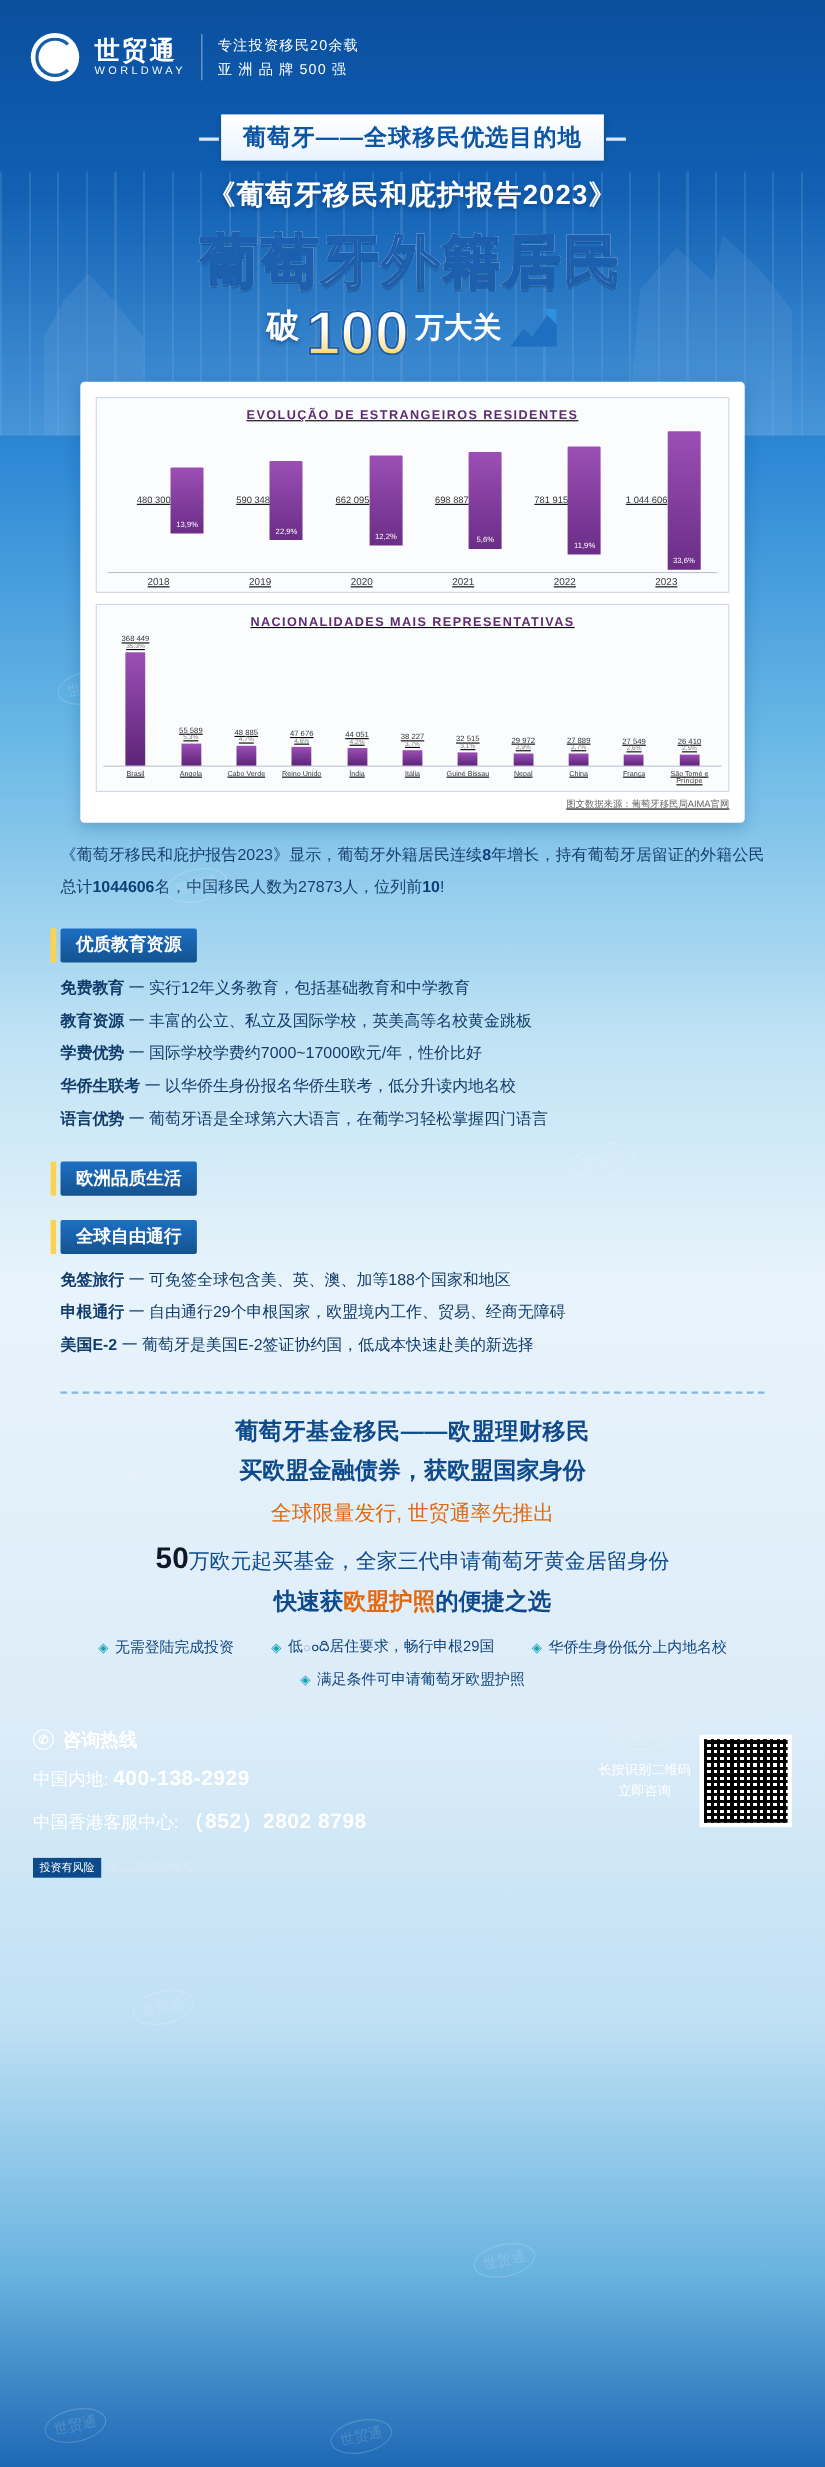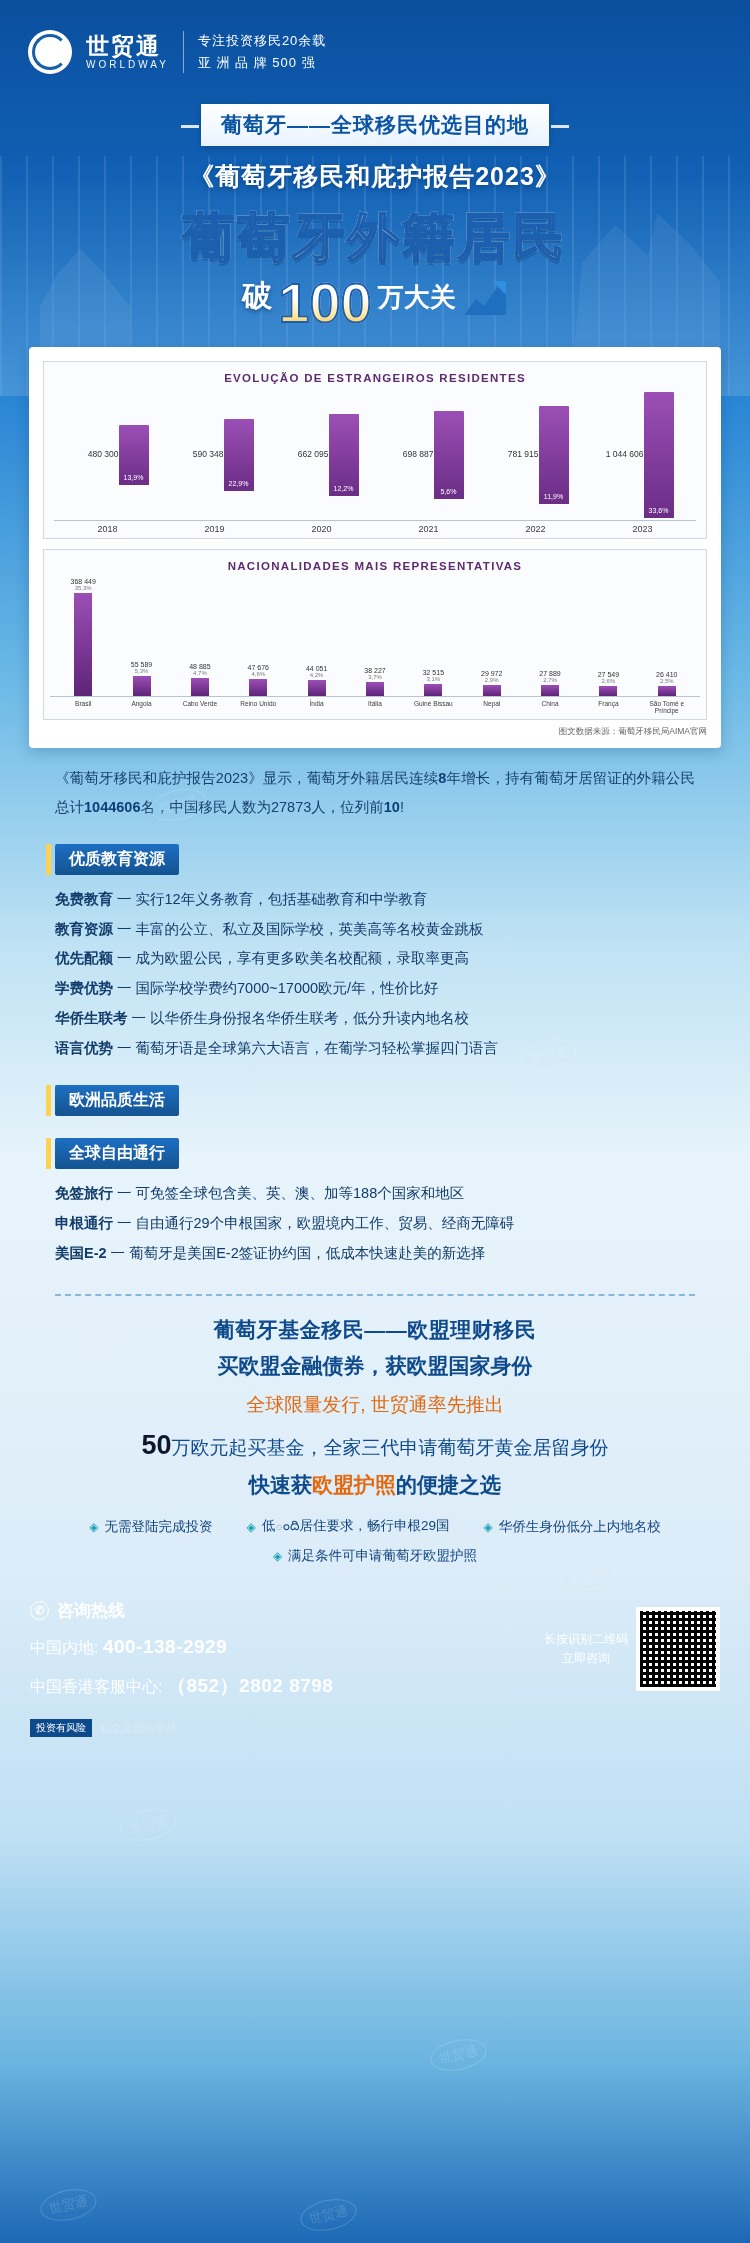--- a/index.html
+++ b/index.html
@@ -86,23 +86,24 @@
     -webkit-text-stroke:2px #1b5fae;
   }
   .break-unit { font-size:26px; font-weight:bold; color:#fff; padding-bottom:14px; }
   .arrow-up {
     width:46px; height:46px; margin-bottom:8px; position:relative;
   }
   .arrow-up svg { display:block; }
 
   
   .card {
-    position:relative; z-index:3; width:692px; margin:18px auto 0;
+    position:relative; z-index:3; width:604px; margin:18px auto 0;
     background:#fff; border-radius:4px; box-shadow:0 4px 14px rgba(12,60,110,.25);
     padding:14px 14px 10px;
+    text-decoration:underline;
   }
   .chart-box { border:1px solid #cfd8e3; background:#fbfcfe; padding:8px 10px 4px; }
   .chart-title {
     text-align:center; font-size:11.5px; letter-spacing:1.3px; color:#5d2c6e;
     font-weight:bold; margin:2px 0 6px; text-transform:uppercase;
   }
   .bars {
     display:flex; align-items:flex-end; justify-content:space-around;
     height:130px; padding:0 6px;
   }
@@ -360,21 +361,20 @@
 
 <div class="para">
   <span>《葡萄牙移民和庇护报告2023》显示，葡萄牙外籍居民连续</span><b>8</b><span>年增长，持有葡萄牙居留证的外籍公民总计</span><b>1044606</b><span>名，中国移民人数为27873人，位列前</span><b>10</b><span>!</span>
 </div>
 
 <div class="sec">
   <div class="sec-head">优质教育资源</div>
   <ul>
     <li><span class="k">免费教育</span> <span>一 实行12年义务教育，包括基础教育和中学教育</span></li>
     <li><span class="k">教育资源</span> <span>一 丰富的公立、私立及国际学校，英美高等名校黄金跳板</span></li>
-    <li><span class="k">优先配额</span> <span>一 成为欧盟公民，享有更多欧美名校配额，录取率更高</span></li>
     <li><span class="k">学费优势</span> <span>一 国际学校学费约7000~17000欧元/年，性价比好</span></li>
     <li><span class="k">华侨生联考</span> <span>一 以华侨生身份报名华侨生联考，低分升读内地名校</span></li>
     <li><span class="k">语言优势</span> <span>一 葡萄牙语是全球第六大语言，在葡学习轻松掌握四门语言</span></li>
   </ul>
 </div>
 
 <div class="sec">
   <div class="sec-head">欧洲品质生活</div>
 </div>
 

